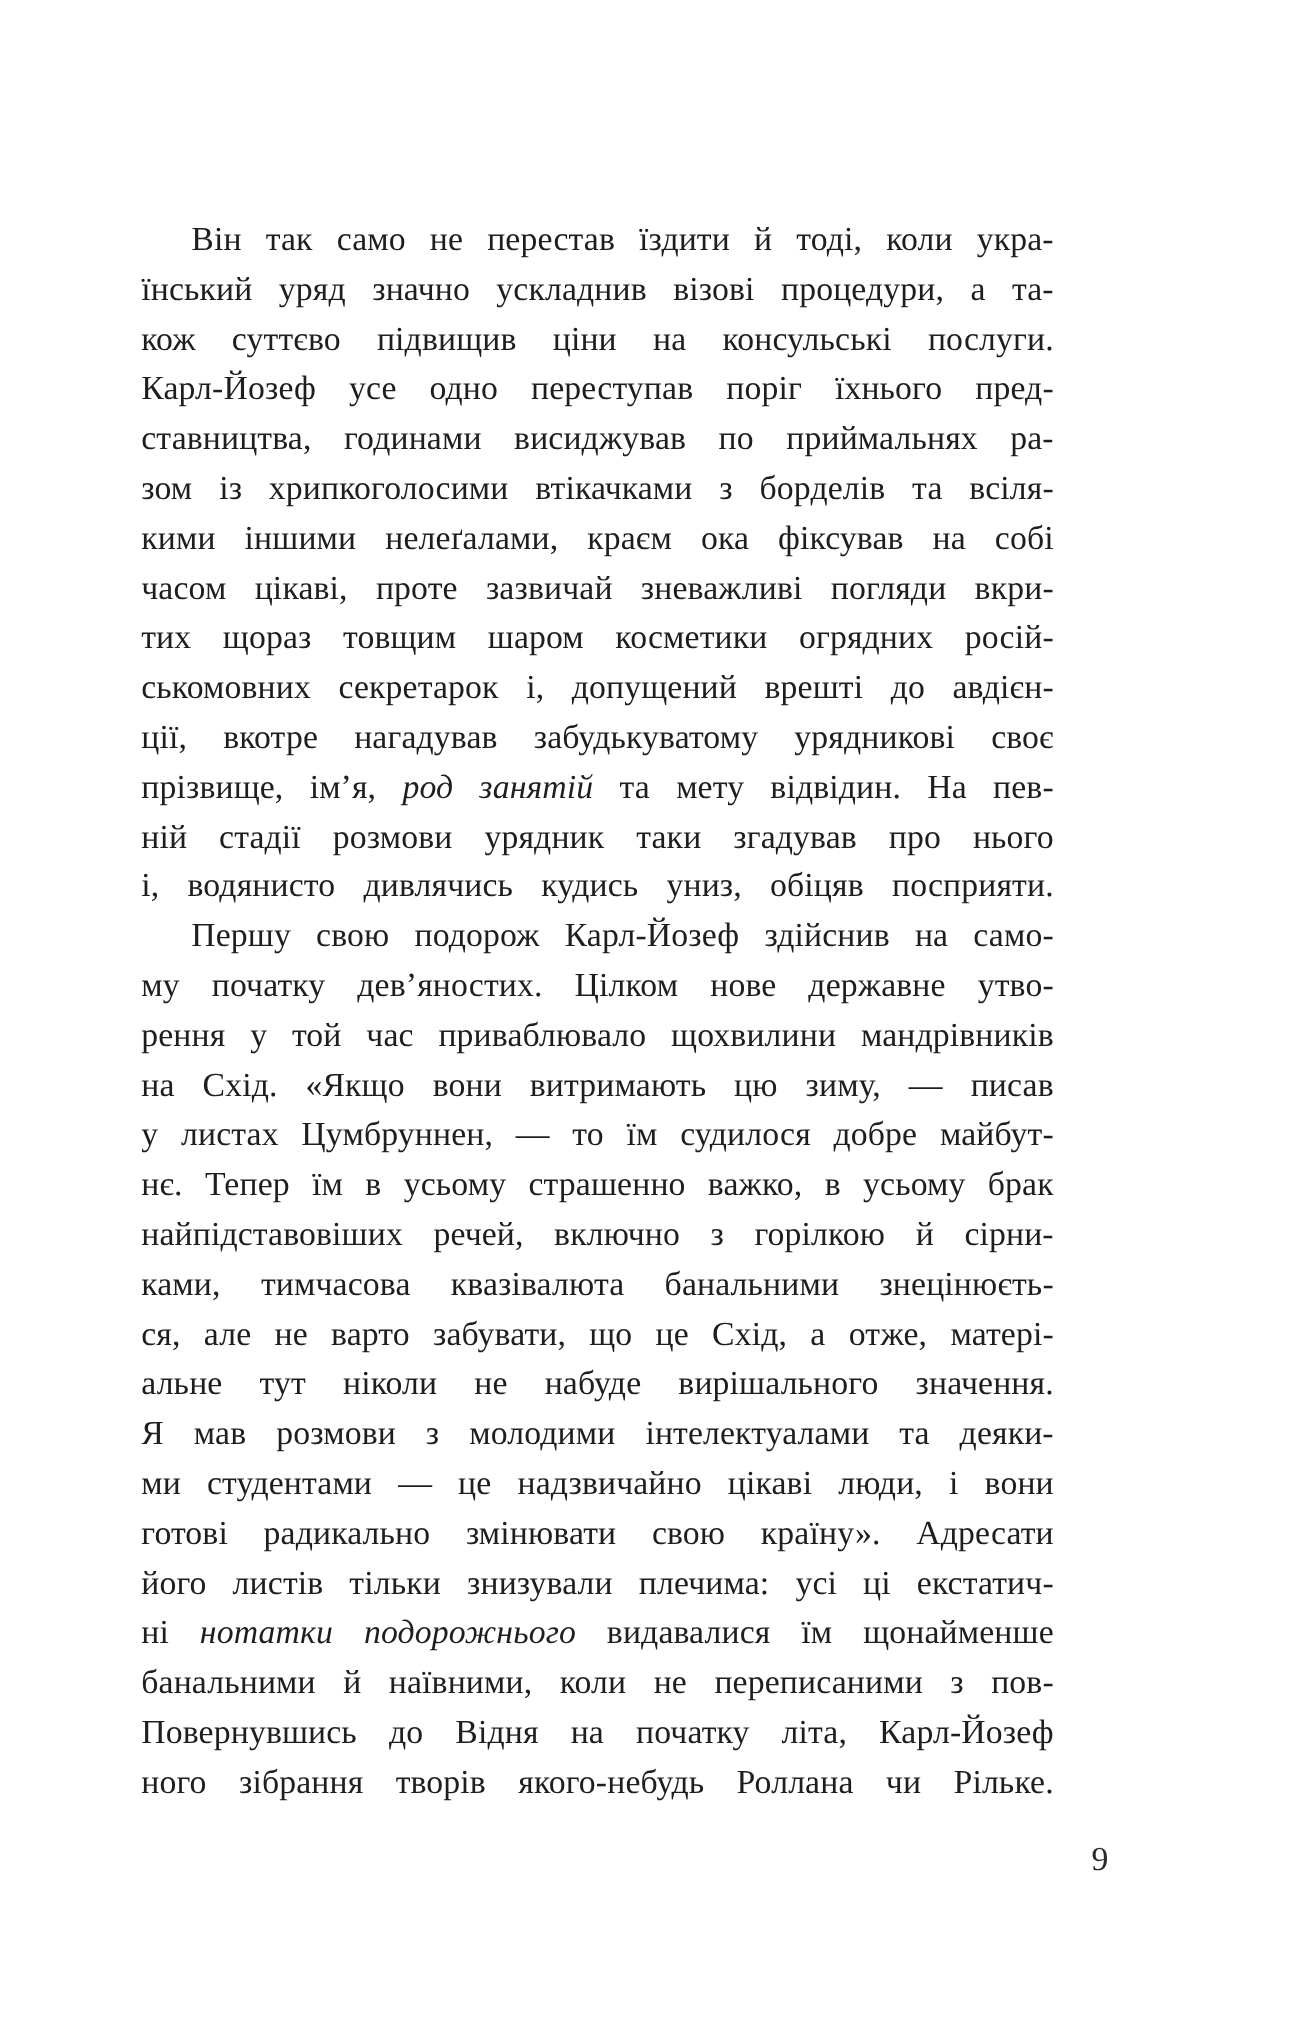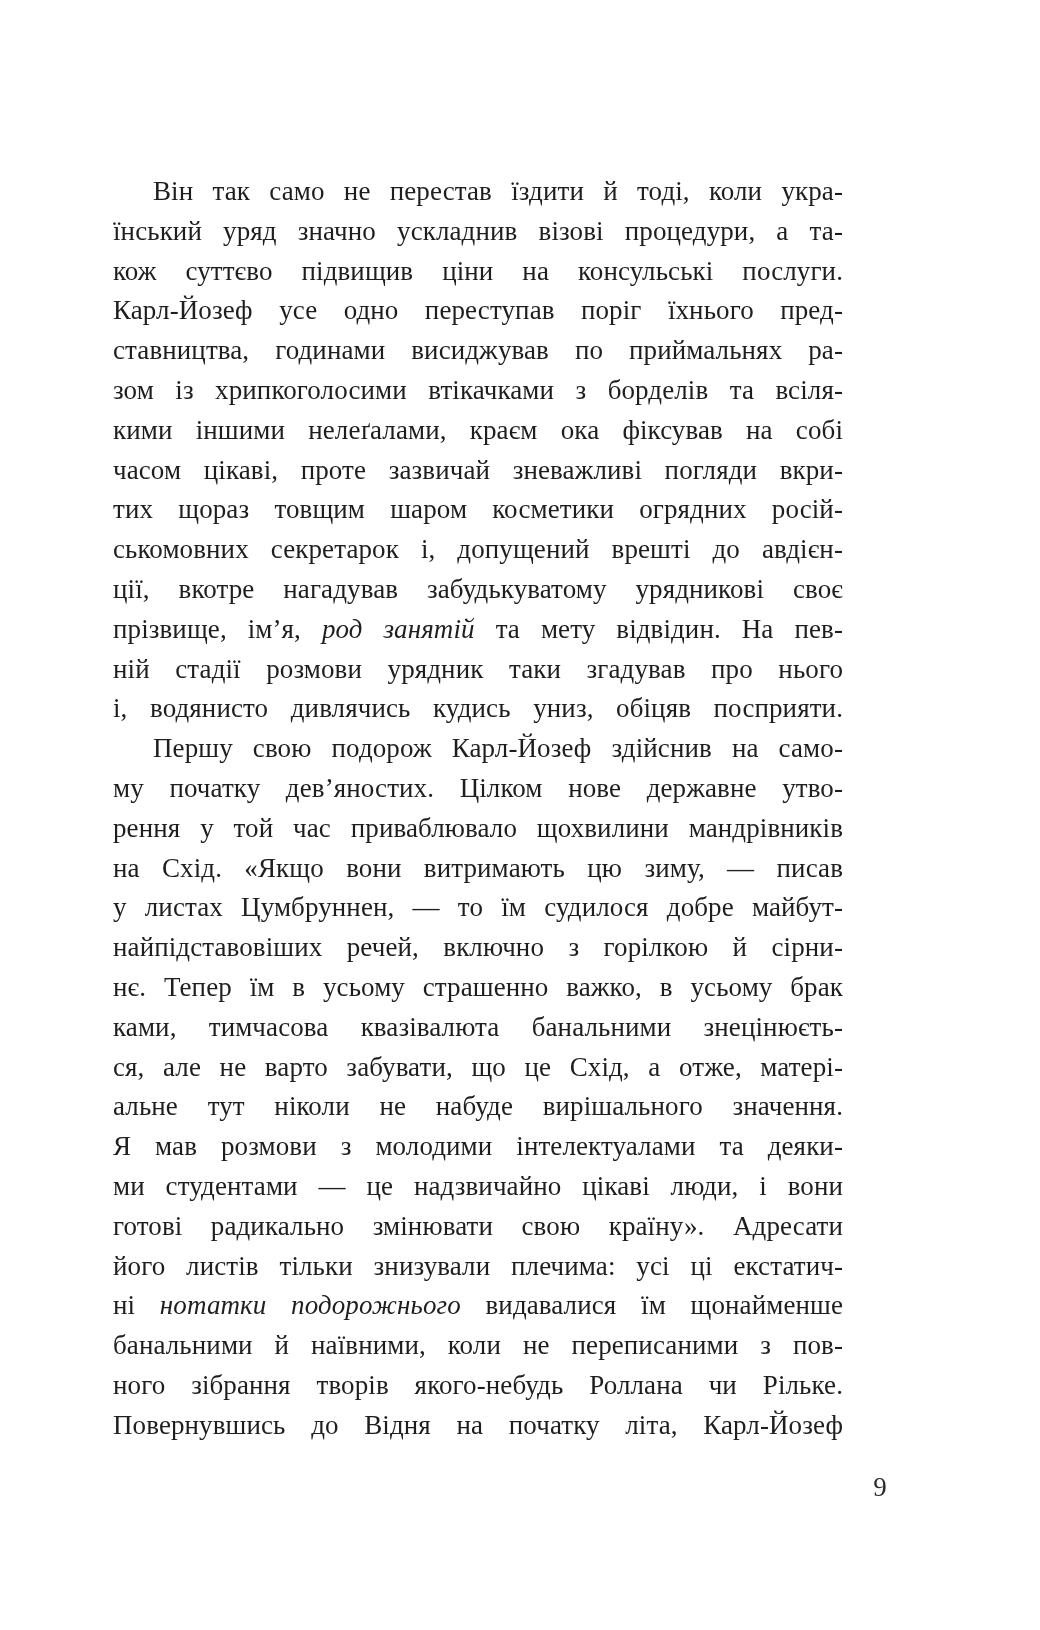--- a/index.html
+++ b/index.html
@@ -77,29 +77,29 @@
         <div class="line"><span>прізвище, ім’я, </span><span class="italic">род занятій</span><span> та мету відвідин. На пев-</span></div>
         <div class="line"><span>ній стадії розмови урядник таки згадував про нього</span></div>
         <div class="line"><span>і, водянисто дивлячись кудись униз, обіцяв посприяти.</span></div>
       </div>
       <div class="paragraph">
         <div class="line first-line"><span>Першу свою подорож Карл-Йозеф здійснив на само-</span></div>
         <div class="line"><span>му початку дев’яностих. Цілком нове державне утво-</span></div>
         <div class="line"><span>рення у той час приваблювало щохвилини мандрівників</span></div>
         <div class="line"><span>на Схід. «Якщо вони витримають цю зиму, — писав</span></div>
         <div class="line"><span>у листах Цумбруннен, — то їм судилося добре майбут-</span></div>
+        <div class="line"><span>нє. Тепер їм в усьому страшенно важко, в усьому брак</span></div>
         <div class="line"><span>найпідставовіших речей, включно з горілкою й сірни-</span></div>
-        <div class="line"><span>нє. Тепер їм в усьому страшенно важко, в усьому брак</span></div>
         <div class="line"><span>ками, тимчасова квазівалюта банальними знецінюєть-</span></div>
         <div class="line"><span>ся, але не варто забувати, що це Схід, а отже, матері-</span></div>
         <div class="line"><span>альне тут ніколи не набуде вирішального значення.</span></div>
         <div class="line"><span>Я мав розмови з молодими інтелектуалами та деяки-</span></div>
         <div class="line"><span>ми студентами — це надзвичайно цікаві люди, і вони</span></div>
         <div class="line"><span>готові радикально змінювати свою країну». Адресати</span></div>
         <div class="line"><span>його листів тільки знизували плечима: усі ці екстатич-</span></div>
         <div class="line"><span>ні </span><span class="italic">нотатки подорожнього</span><span> видавалися їм щонайменше</span></div>
         <div class="line"><span>банальними й наївними, коли не переписаними з пов-</span></div>
+        <div class="line"><span>Повернувшись до Відня на початку літа, Карл-Йозеф</span></div>
         <div class="line"><span>ного зібрання творів якого-небудь Роллана чи Рільке.</span></div>
-        <div class="line"><span>Повернувшись до Відня на початку літа, Карл-Йозеф</span></div>
       </div>
     </div>
   <div class="page-number">9</div>
 </div>
 
 </body></html>

